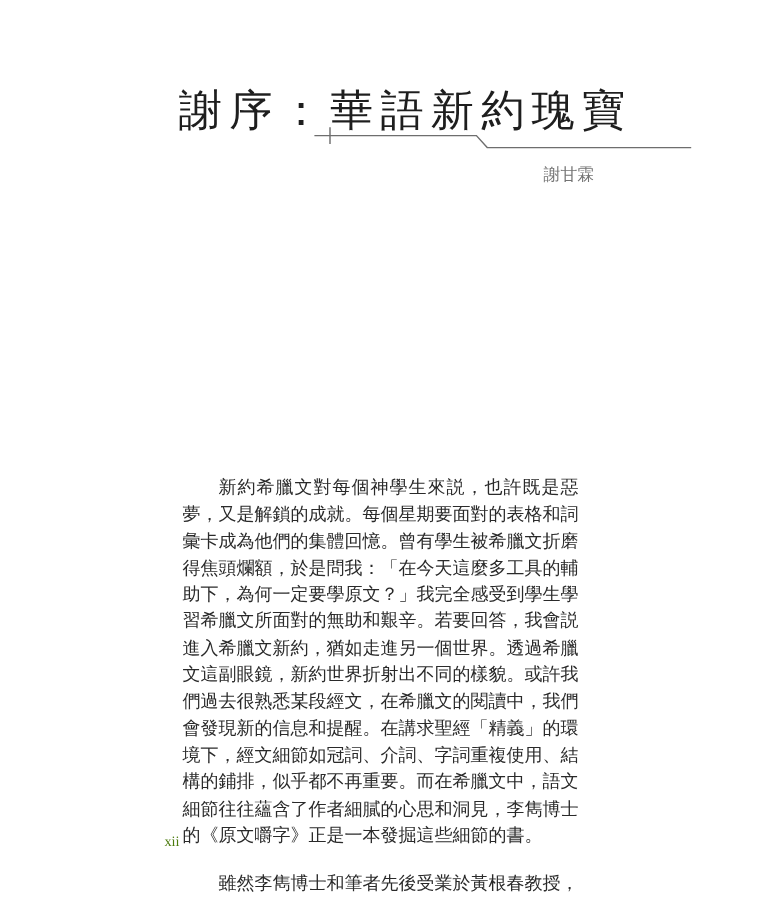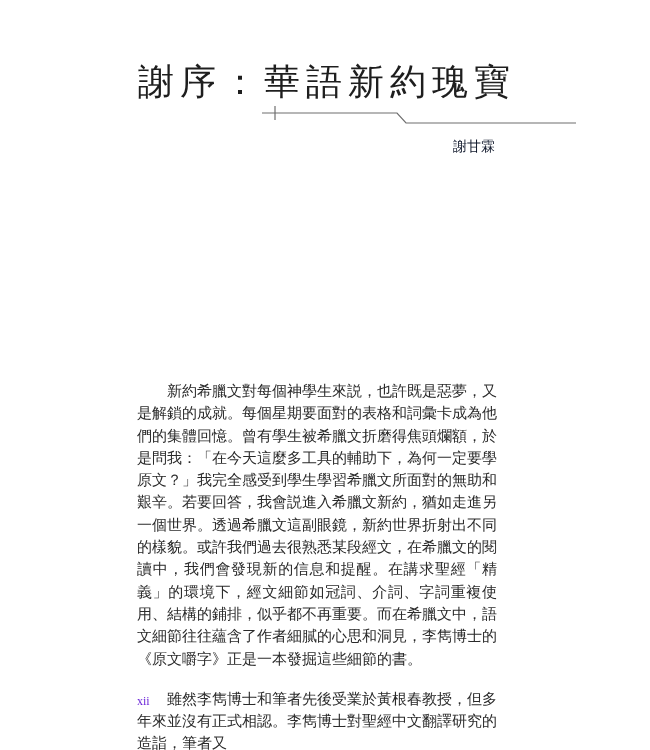--- a/index.html
+++ b/index.html
@@ -17,66 +17,66 @@
     }
     .page-title {
       position: absolute;
       left: 138px;
       top: 62px;
       font-size: 36px;
       letter-spacing: 6px;
       font-weight: normal;
       color: #1e1e1e;
       white-space: nowrap;
-      margin: 0;
+      margin: 11px;
       line-height: 40px;
     }
     .title-rule {
       position: absolute;
       left: 0;
       top: 0;
       width: 650px;
       height: 140px;
       pointer-events: none;
     }
     .byline {
       position: absolute;
       right: 155px;
       top: 136px;
       text-align: right;
       font-size: 14px;
       line-height: 20px;
-      color: #0f172a;
+      color: #737373;
     }
     .byline div { white-space: nowrap; }
     .body-text {
       position: absolute;
       left: 137px;
       top: 380px;
       width: 360px;
       font-size: 15px;
       line-height: 22.3px;
       color: #2a2a2a;
       text-align: justify;
       text-justify: inter-character;
     }
     .body-text p {
-      margin: 0;
+      margin: 15px;
       text-indent: 2em;
     }
     .body-text p + p {
       margin-top: 18px;
     }
     .folio {
       position: absolute;
       left: 137px;
       top: 694px;
       font-family: "Liberation Serif", "DejaVu Serif", serif;
       font-size: 12px;
-      color: #6d28d9;
+      color: #4d7c0f;
     }
   </style>
 </head>
 <body>
 
 <h1 class="page-title">謝序：華語新約瑰寶</h1>
 
 <svg class="title-rule" viewBox="0 0 650 140" xmlns="http://www.w3.org/2000/svg">
   <polyline points="262,113 397,113 406,123 576,123" fill="none" stroke="#6e6e6e" stroke-width="1.2"></polyline>
   <line x1="275" y1="106" x2="275" y2="120" stroke="#6e6e6e" stroke-width="1.2"></line>

